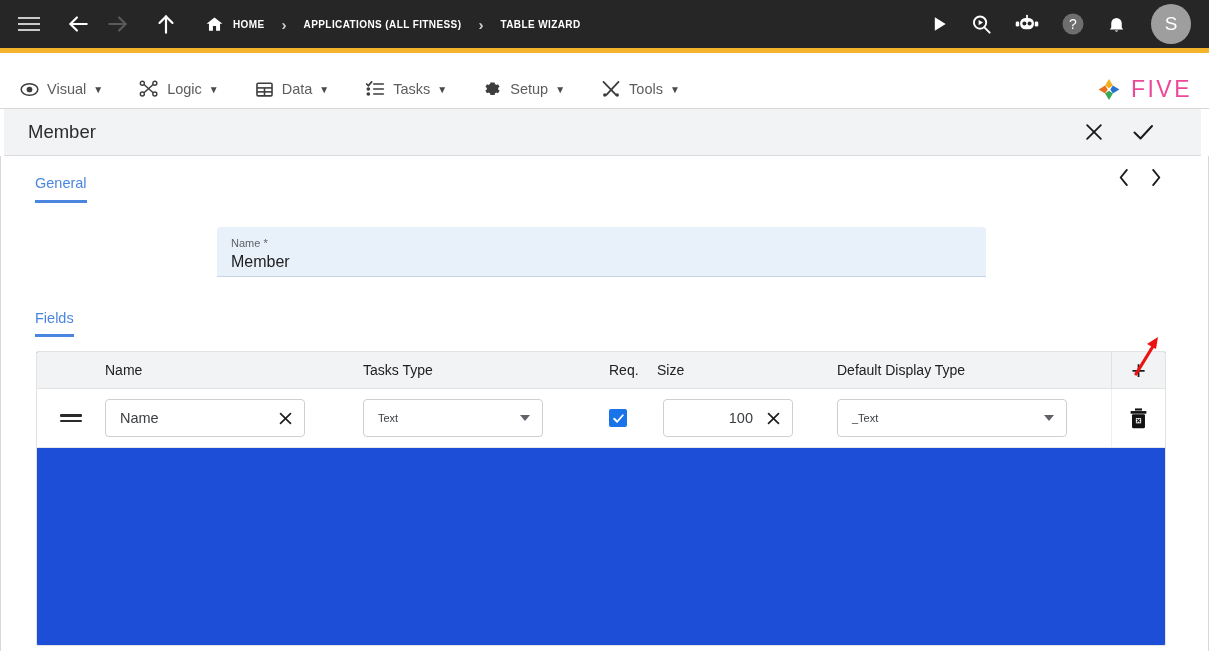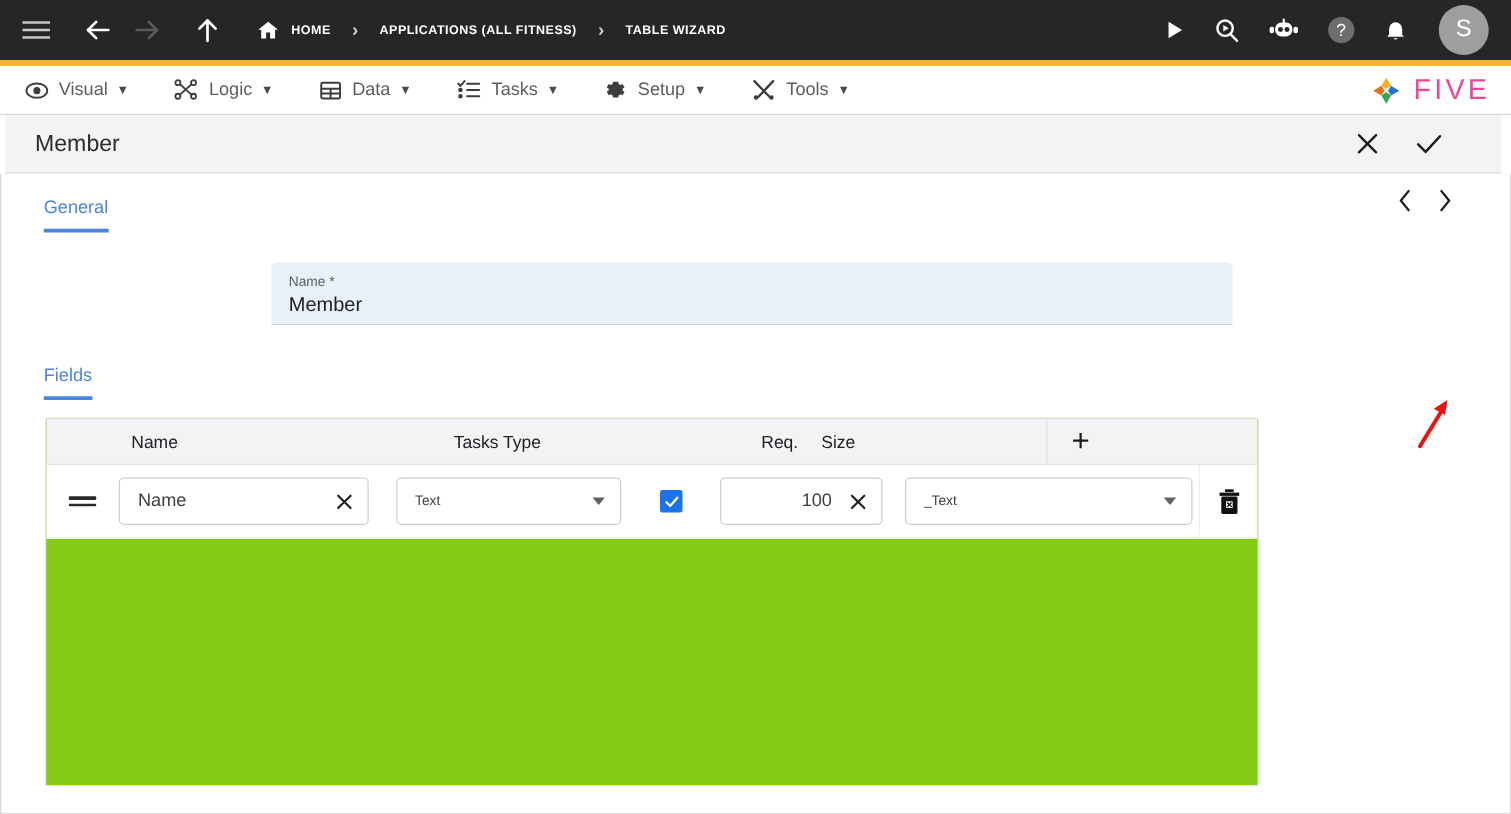--- a/index.html
+++ b/index.html
@@ -80,20 +80,21 @@
 
   
   .menubar {
     height: 39px;
     background: #ffffff;
     border-bottom: 1px solid #d8d8d8;
     display: flex;
     align-items: center;
     padding-left: 20px;
     position: relative;
+    margin-top: 17px;
   }
   .menu-item {
     display: flex; align-items: center;
     margin-right: 36px;
     cursor: pointer;
     color: #5d5d5d;
     font-size: 14.5px;
   }
   .menu-item .mi-icon {
     margin-right: 8px; display: flex; align-items: center;
@@ -210,24 +211,24 @@
     display: inline-block;
     color: #4a86e0;
     font-size: 14.5px;
     padding-bottom: 8px;
     border-bottom: 3px solid #4a86e0;
     cursor: pointer;
   }
 
   .table-wrap {
     margin: 14px 0 0 31px;
-    width: 971px;
+    width: 1130px;
     border: 1px solid #e2e2e2;
     border-radius: 2px;
-    background: #84cc16;
+    background: #1d4ed8;
     height: 295px;
     overflow: hidden;
   }
   .thead {
     display: flex;
     align-items: center;
     height: 37px;
     background: #f1f3f4;
     border-bottom: 1px solid #e2e2e2;
     font-size: 14px;
@@ -533,20 +534,21 @@
     </div>
 
     <div class="table-wrap">
 
       <div class="thead">
         <div class="th col-handle"></div>
         <div class="th col-name">Name</div>
         <div class="th col-type">Tasks Type</div>
         <div class="th col-req">Req.</div>
         <div class="th col-size">Size</div>
+        <div class="th col-ddt">Default Display Type</div>
         <div class="col-del">
           <span class="plus-btn">+</span>
         </div>
       </div>
 
       <div class="trow">
         <div class="drag-handle">
           <div class="dh-lines">
               <div></div>
               <div></div>

